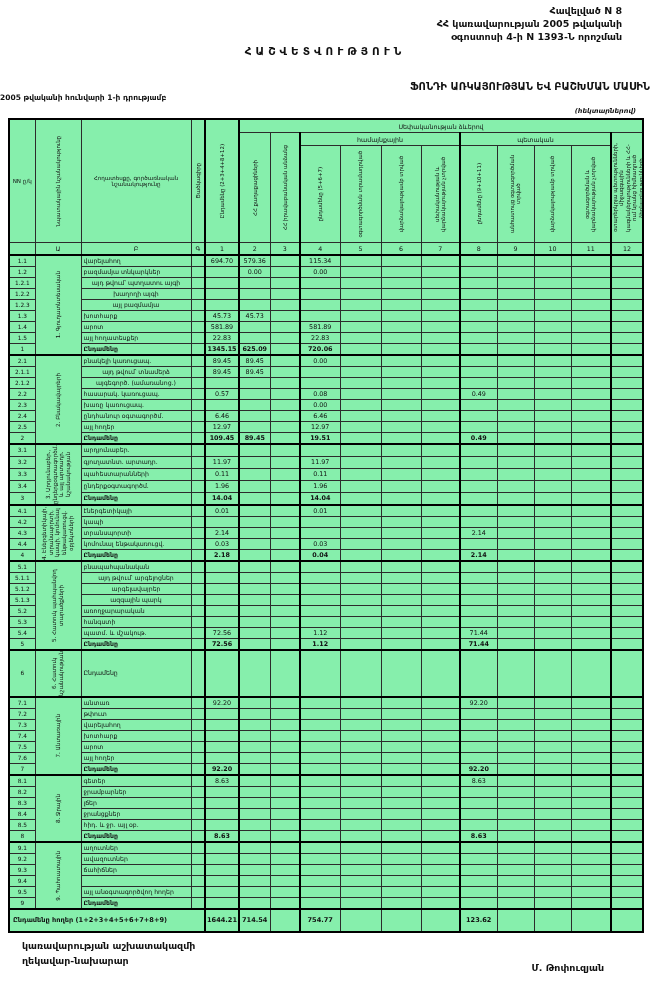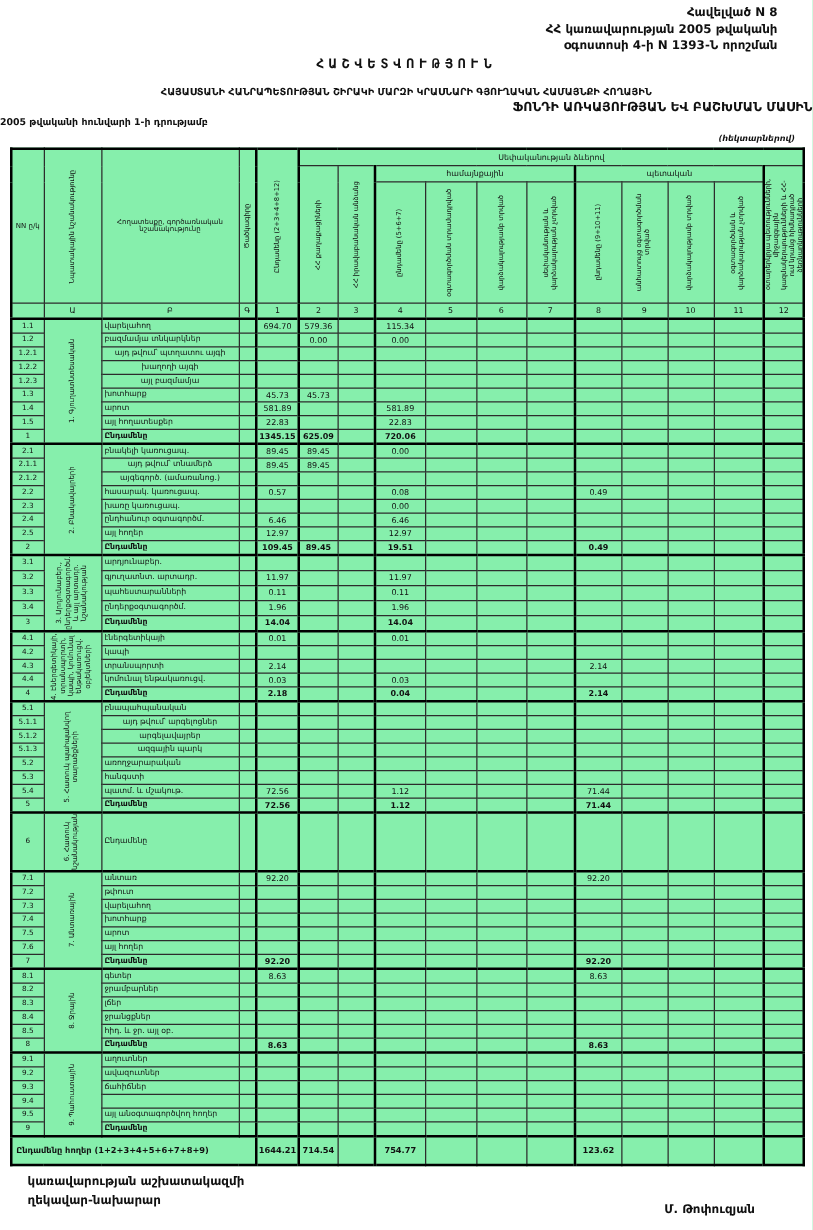--- a/index.html
+++ b/index.html
@@ -7,21 +7,21 @@
     width:650px;height:984px;background:#ffffff;color:#111;
     font-family:"DejaVu Sans", sans-serif;
     position:relative;overflow:hidden;
   }
   .page{position:absolute;inset:0;background:#fff;}
 
   
   .appendix{position:absolute;top:5px;right:28px;width:330px;text-align:right;
     font-weight:bold;font-size:9.5px;line-height:1.35;}
   .doc-title{position:absolute;top:45px;left:0;width:100%;text-align:center;
-    font-weight:bold;font-size:10.5px;letter-spacing:4px;font-family:Liberation Mono, monospace;}
+    font-weight:bold;font-size:10.5px;letter-spacing:4px;}
   .doc-sub1{position:absolute;top:69px;left:0;width:100%;text-align:center;
     font-weight:bold;font-size:7.8px;}
   .doc-sub2{position:absolute;top:81px;left:0;width:100%;text-align:right;
     font-weight:bold;font-size:10px;}
   .doc-date{position:absolute;top:93px;left:0;width:100%;
     font-weight:bold;font-size:7.5px;}
   .units{position:absolute;top:107px;right:14px;font-style:italic;
     font-size:6.5px;font-weight:bold;}
 
   
@@ -62,21 +62,20 @@
 
 <div class="page">
 
   <div class="appendix">
     <div>Հավելված N 8</div>
     <div>ՀՀ կառավարության 2005 թվականի</div>
     <div>օգոստոսի 4-ի N 1393-Ն որոշման</div>
   </div>
 
   <div class="doc-title">ՀԱՇՎԵՏՎՈՒԹՅՈՒՆ</div>
-  <div class="doc-sub1">ՀԱՅԱՍՏԱՆԻ ՀԱՆՐԱՊԵՏՈՒԹՅԱՆ ՇԻՐԱԿԻ ՄԱՐԶԻ ԿՐԱՍՆԱՐԻ ԳՅՈՒՂԱԿԱՆ ՀԱՄԱՅՆՔԻ ՀՈՂԱՅԻՆ</div>
   <div class="doc-sub2">ՖՈՆԴԻ ԱՌԿԱՅՈՒԹՅԱՆ ԵՎ ԲԱՇԽՄԱՆ ՄԱՍԻՆ</div>
   <div class="doc-date">2005 թվականի հունվարի 1-ի դրությամբ</div>
   <div class="units">(հեկտարներով)</div>
 
   <table class="report" id="report-table">
     <colgroup id="report-colgroup">
         <col style="width: 26px;">
         <col style="width: 46px;">
         <col style="width: 110px;">
         <col style="width: 14px;">

